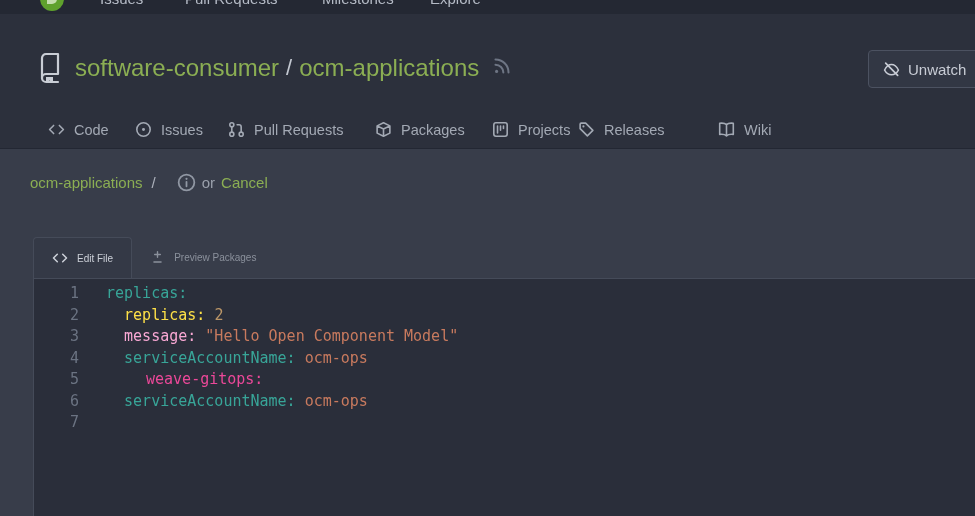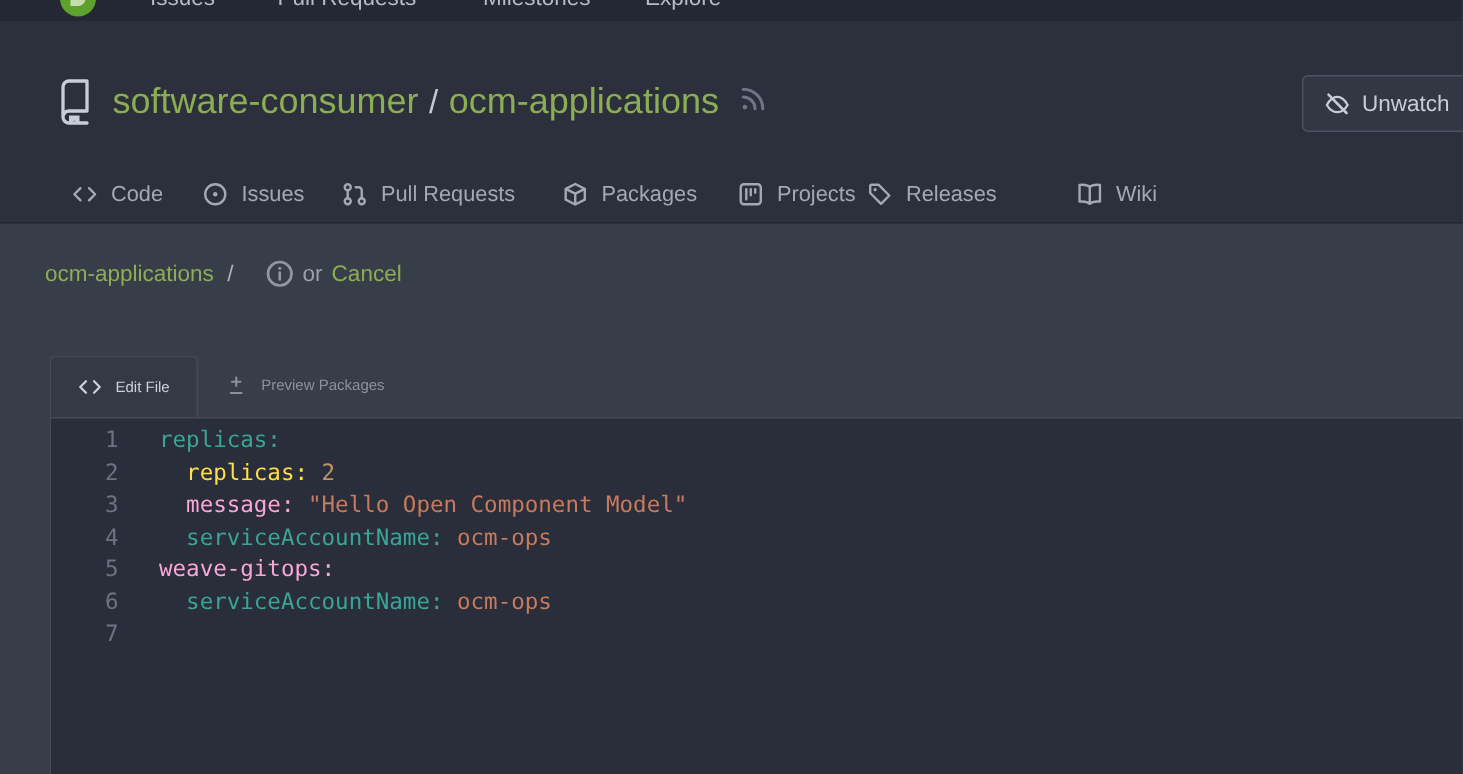--- a/index.html
+++ b/index.html
@@ -208,19 +208,19 @@
       <span>Preview Packages</span>
     </div>
   </div>
 
   <div class="editor-box">
     <div>
         <div class="code-line"><span class="gutter">1</span><span class="code-text"><span style="color: rgb(56, 165, 152);">replicas:</span></span></div>
         <div class="code-line"><span class="gutter">2</span><span class="code-text"><span style="color: rgb(200, 204, 212);">  </span><span style="color: #fde047; text-align: center;">replicas:</span><span style="color: rgb(200, 204, 212);"> </span><span style="color: rgb(187, 150, 104);">2</span></span></div>
         <div class="code-line"><span class="gutter">3</span><span class="code-text"><span style="color: rgb(200, 204, 212);">  </span><span style="color: #f9a8d4;">message:</span><span style="color: rgb(200, 204, 212);"> </span><span style="color: rgb(200, 122, 94);">"Hello Open Component Model"</span></span></div>
         <div class="code-line"><span class="gutter">4</span><span class="code-text"><span style="color: rgb(200, 204, 212);">  </span><span style="color: rgb(56, 165, 152);">serviceAccountName:</span><span style="color: rgb(200, 204, 212);"> </span><span style="color: rgb(200, 122, 94);">ocm-ops</span></span></div>
-        <div class="code-line"><span class="gutter">5</span><span class="code-text"><span style="color: #f9a8d4;">weave-gitops:</span></span></div>
+        <div class="code-line"><span class="gutter">5</span><span class="code-text"><span style="color: #ec4899; margin-left: 40px;">weave-gitops:</span></span></div>
         <div class="code-line"><span class="gutter">6</span><span class="code-text"><span style="color: rgb(200, 204, 212);">  </span><span style="color: rgb(56, 165, 152);">serviceAccountName:</span><span style="color: rgb(200, 204, 212);"> </span><span style="color: rgb(200, 122, 94);">ocm-ops</span></span></div>
         <div class="code-line"><span class="gutter">7</span><span class="code-text"></span></div>
       </div>
   </div>
 
 </div>
 
 </body></html>

